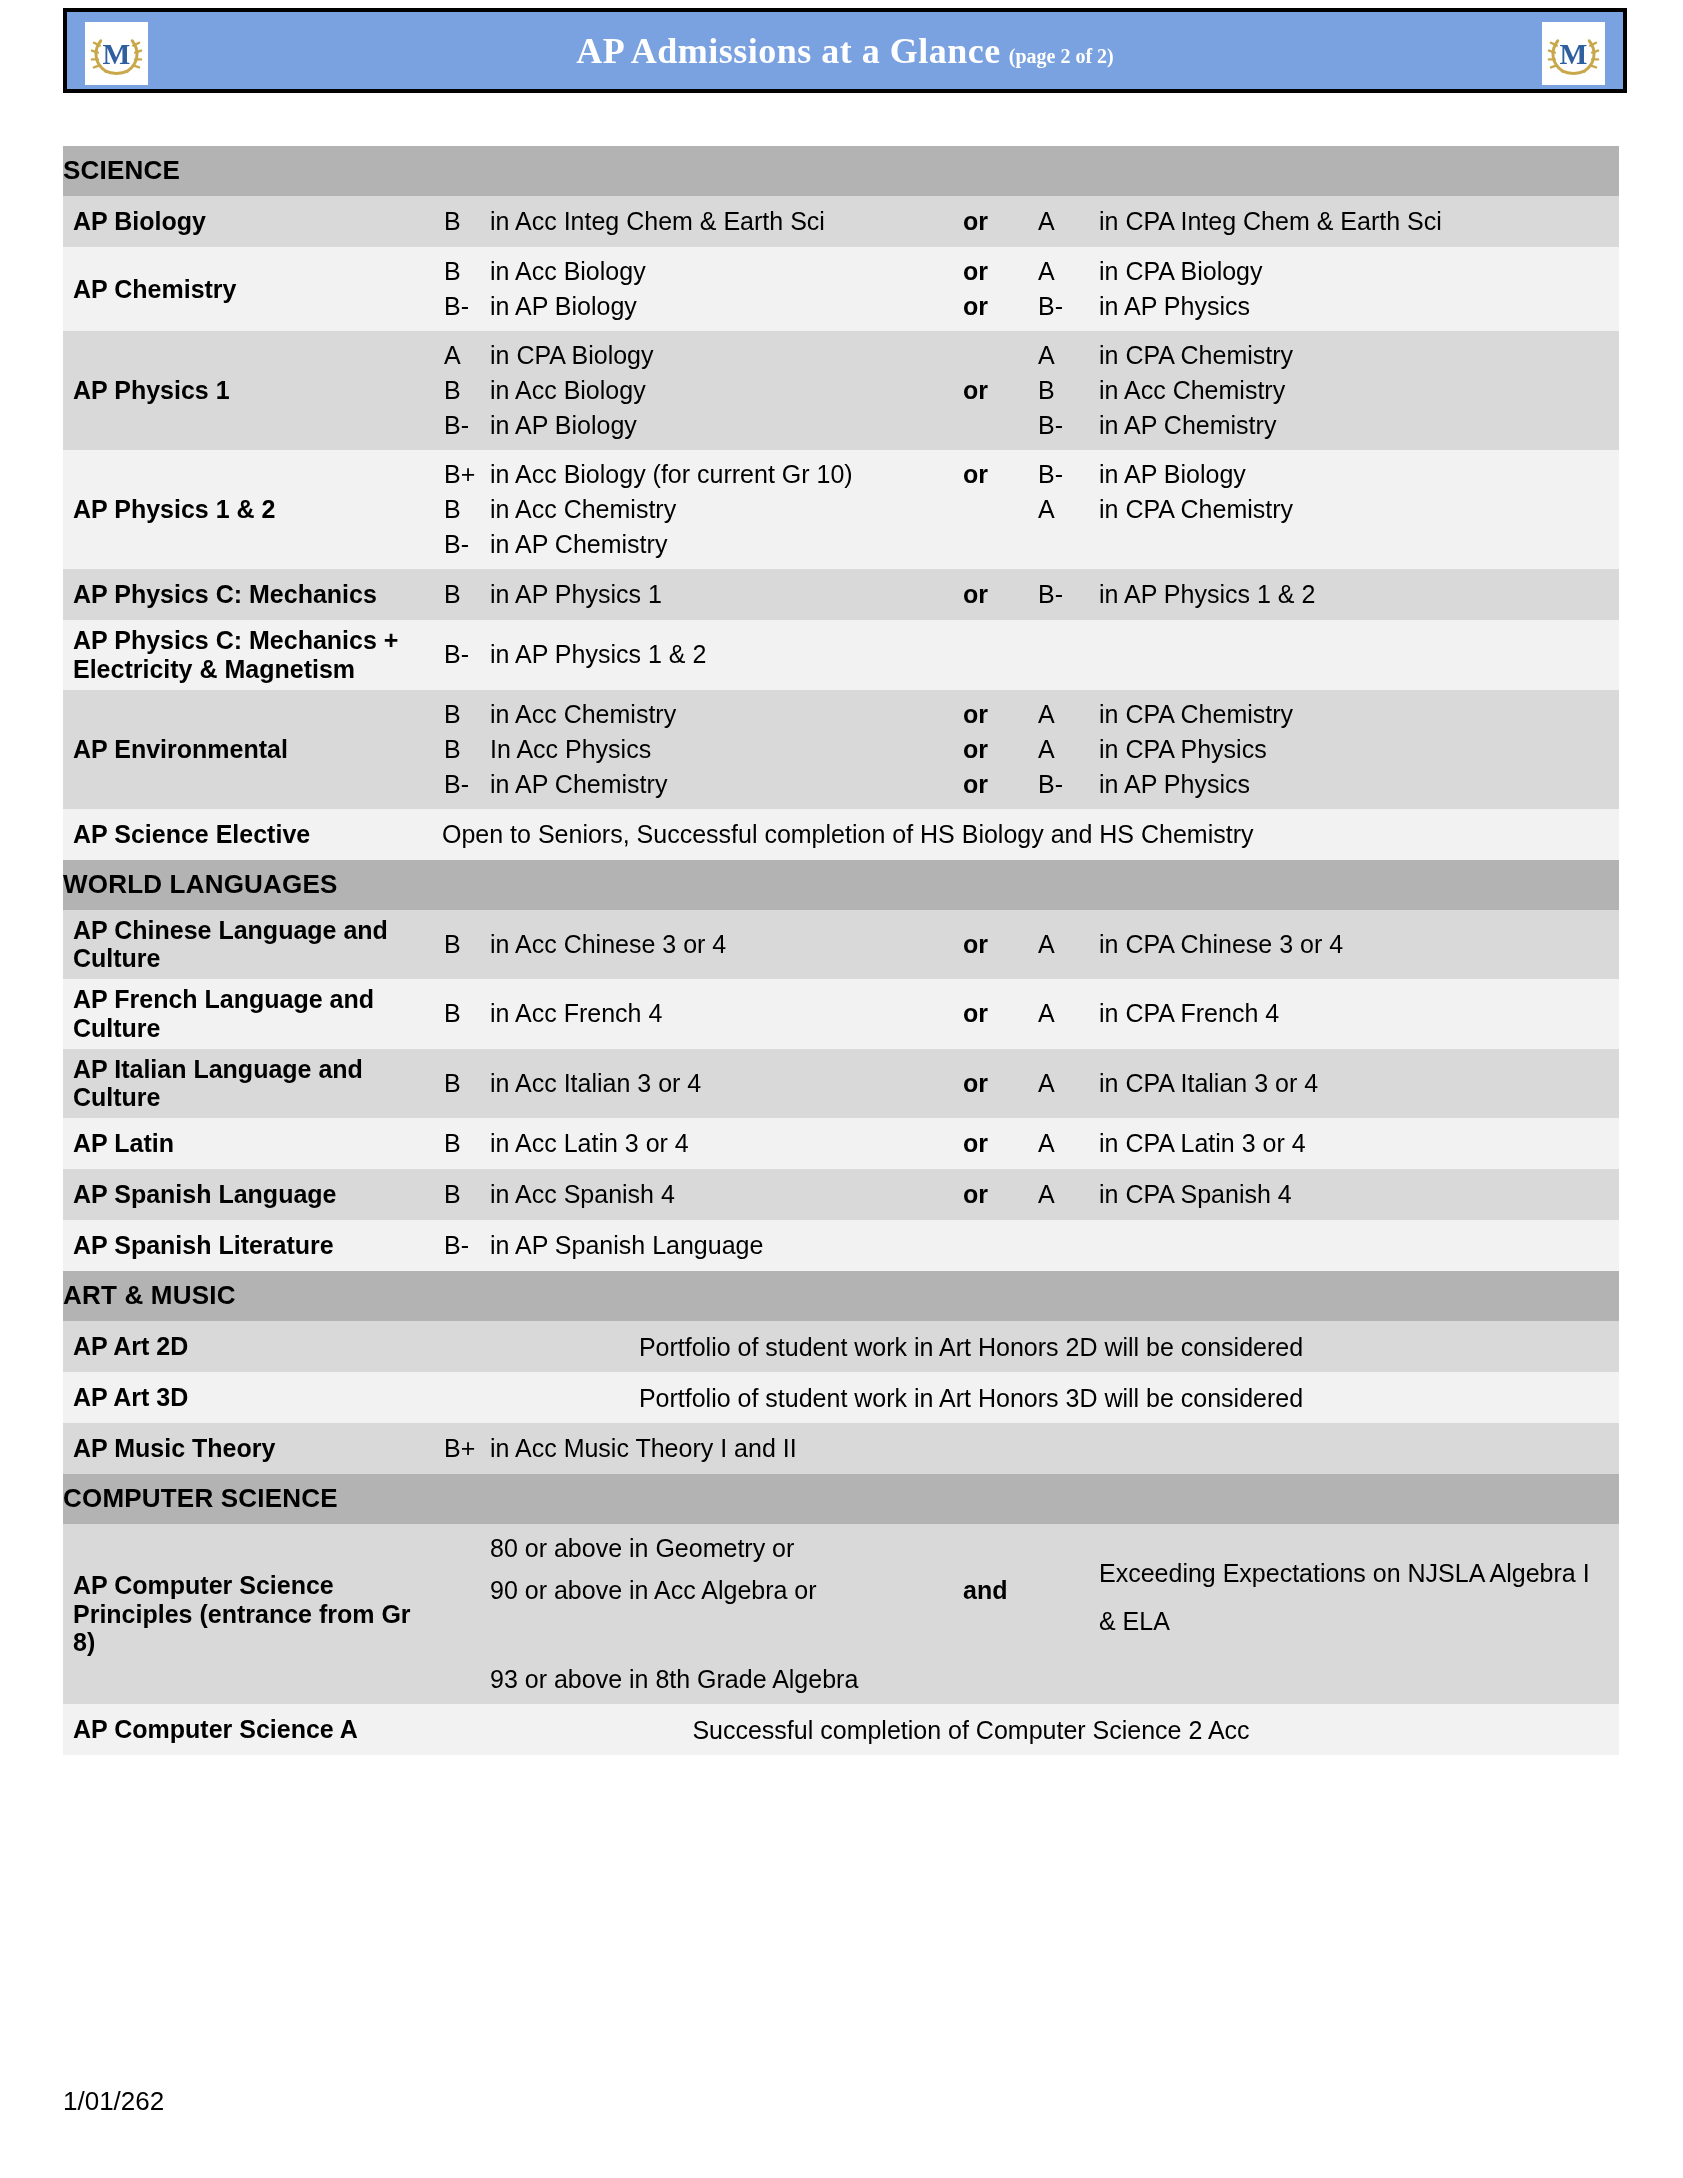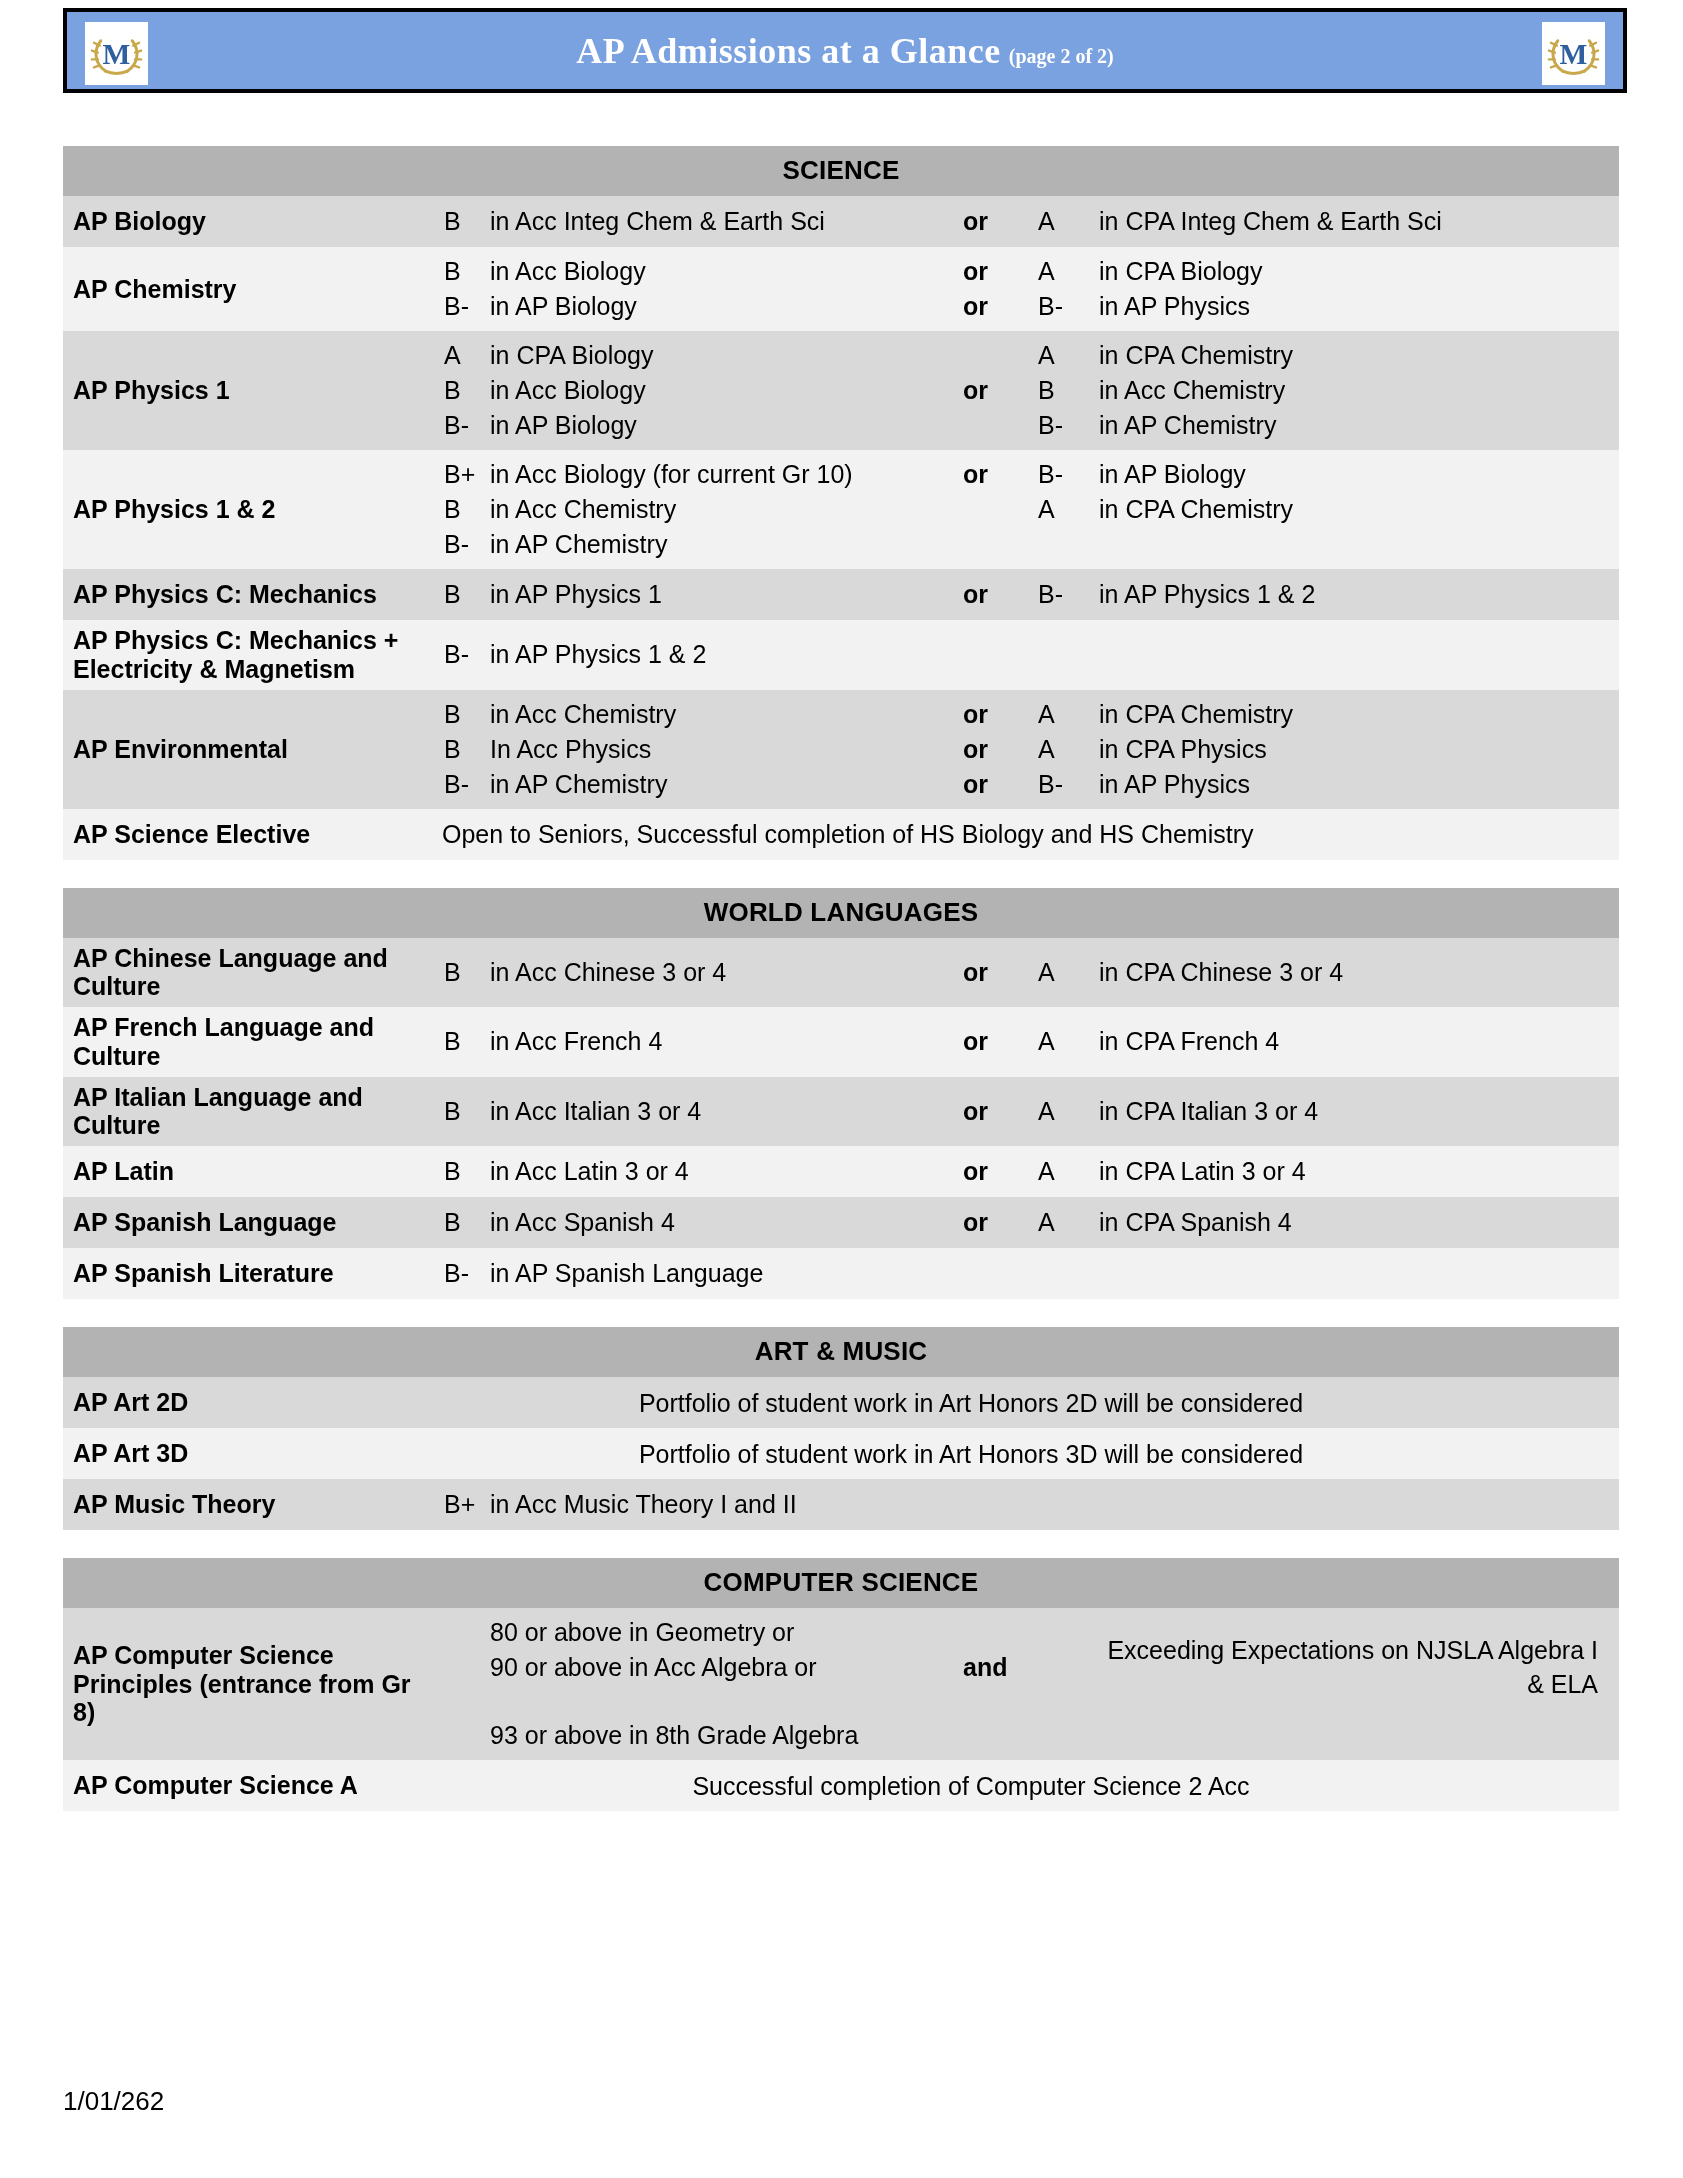--- a/index.html
+++ b/index.html
@@ -60,27 +60,25 @@
 
   
   .table {
     margin: 53px 63px 0 63px;
     width: 1556px;
     box-sizing: border-box;
   }
 
   .section-head {
     background: #b3b3b3;
-    text-align: center;
     font-size: 26px;
     font-weight: bold;
     color: #000000;
     padding: 9px 0 10px 0;
     letter-spacing: 0.2px;
-    margin-top: 28px;
   }
 
   .row {
     display: flex;
     align-items: center;
     min-height: 51px;
     box-sizing: border-box;
   }
   .row.shade-a { background: #d9d9d9; }
   .row.shade-b { background: #f2f2f2; }
@@ -453,21 +451,21 @@
           <div class="t1">80 or above in Geometry or</div>
           <div class="conj"></div>
           <div class="g2"></div>
           <div class="t2"></div>
         </div>
         <div class="line">
           <div class="g1"></div>
           <div class="t1">90 or above in Acc Algebra or</div>
           <div class="conj">and</div>
           <div class="g2"></div>
-          <div class="t2 wrap" style="white-space: normal; line-height: 34px; position: relative; top: -17px; text-align: right;">Exceeding Expectations on NJSLA Algebra I &amp; ELA</div>
+          <div class="t2 wrap" style="white-space: normal; line-height: 48px; position: relative; top: -17px;">Exceeding Expectations on NJSLA Algebra I &amp; ELA</div>
         </div>
         <div class="line">
           <div class="g1"></div>
           <div class="t1">93 or above in 8th Grade Algebra</div>
           <div class="conj"></div>
           <div class="g2"></div>
           <div class="t2"></div>
         </div>
       </div>
     </div>

